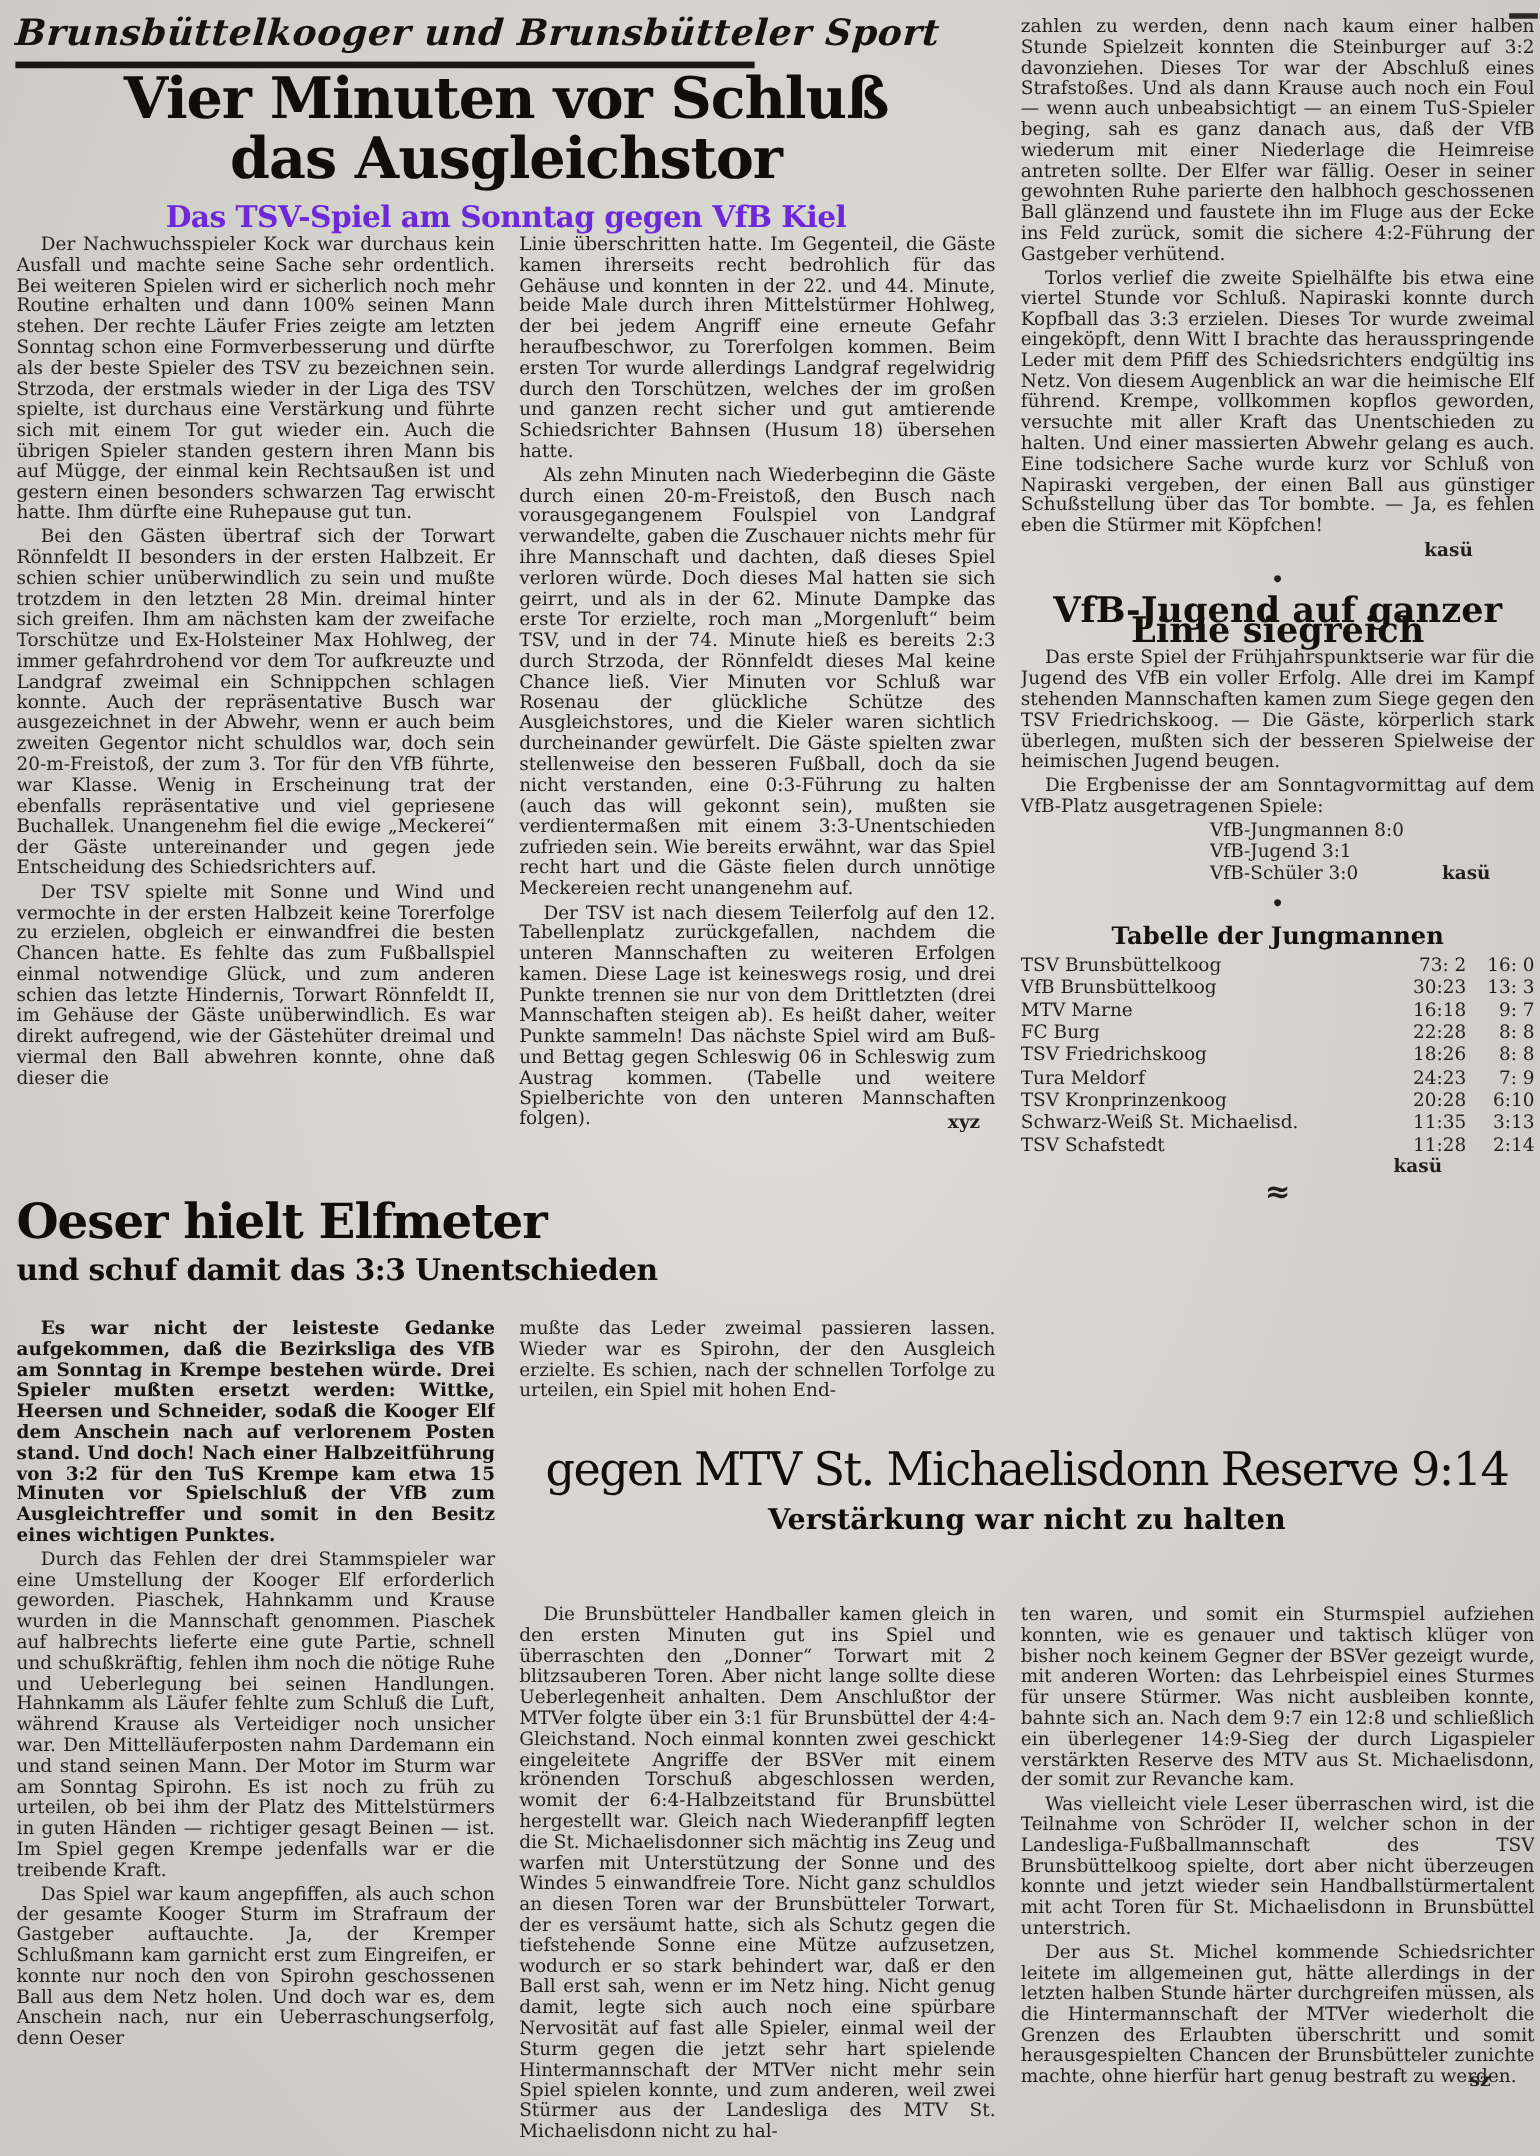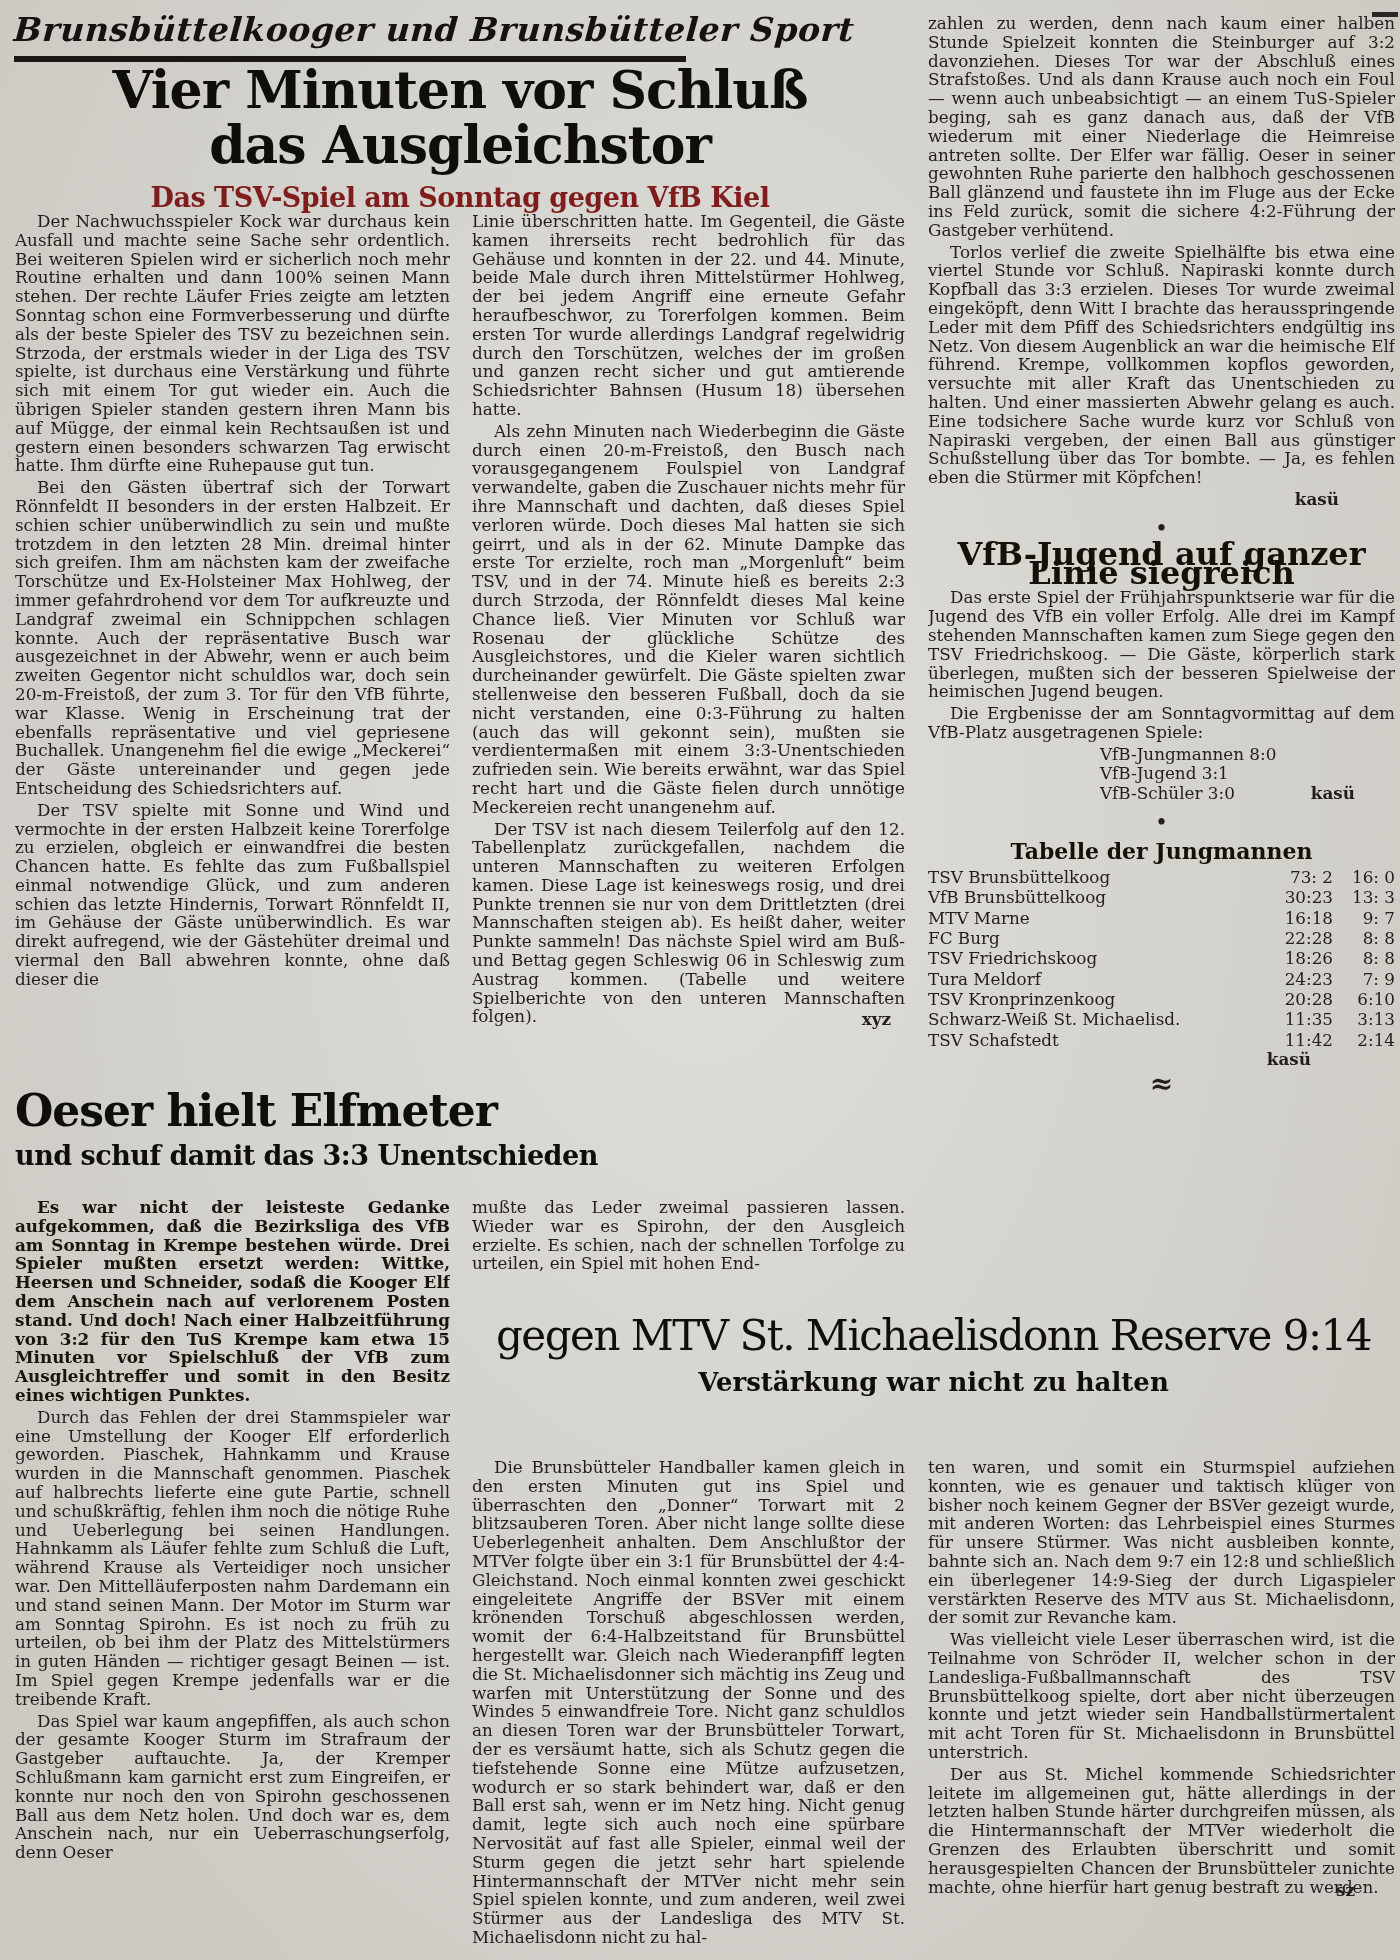--- a/index.html
+++ b/index.html
@@ -13,21 +13,21 @@
   }
   .abs{position:absolute;}
   
   .masthead{left:14px;top:10px;width:678px;height:44px;
     font-style:italic;font-weight:bold;font-size:33px;letter-spacing:.5px;
     transform:skewX(-4deg);white-space:nowrap;color:#16130f;}
   .masthead-rule{left:14px;top:56px;width:672px;height:6px;background:#1b1814;}
   
   .h1-block{left:15px;top:62px;width:890px;text-align:center;color:#100e0b;}
   .h1-line{font-weight:bold;font-size:52px;line-height:55px;letter-spacing:-1px;}
-  .h1-sub{font-weight:bold;font-size:27px;margin-top:10px;letter-spacing:-.5px;color:#7f1d1d;}
+  .h1-sub{font-weight:bold;font-size:27px;margin-top:10px;letter-spacing:-.5px;color:#6d28d9;}
   .h2-block{left:15px;top:1088px;width:890px;text-align:left;color:#100e0b;}
   .h2-line{font-weight:bold;font-size:44px;line-height:46px;letter-spacing:-1px;}
   .h2-sub{font-weight:bold;font-size:27px;margin-top:6px;letter-spacing:-.5px;}
   .h3-block{left:472px;top:1290px;width:923px;text-align:center;color:#100e0b;}
   .h3-line1{font-weight:bold;font-size:48px;line-height:52px;letter-spacing:-1px;}
   .h3-line2{font-weight:normal;font-size:42px;line-height:50px;letter-spacing:-1.5px;margin-top:21px;}
   .h3-sub{font-weight:bold;font-size:26px;margin-top:6px;}
   
   .col{font-size:16.8px;line-height:18.8px;text-align:justify;overflow:hidden;color:#221f1a;}
   .col p{margin:0 0 3px 0;text-indent:22px;}
@@ -139,21 +139,21 @@
         <span class="tbl-goals">20:28</span>
         <span class="tbl-points">6:10</span>
       </div>
     <div class="tbl-row">
         <span class="tbl-team">Schwarz-Weiß St. Michaelisd.</span>
         <span class="tbl-goals">11:35</span>
         <span class="tbl-points">3:13</span>
       </div>
     <div class="tbl-row">
         <span class="tbl-team">TSV Schafstedt</span>
-        <span class="tbl-goals">11:42</span>
+        <span class="tbl-goals">11:28</span>
         <span class="tbl-points">2:14</span>
       </div>
   </div>
   <div class="signoff" style="padding-right:84px;">kasü</div>
   <div class="sep-squiggle">≈</div>
 </div>
 
 <div class="abs h2-block">
   <div class="h2-line">Oeser hielt Elfmeter</div>
   <div class="h2-sub">und schuf damit das 3:3 Unentschieden</div>

